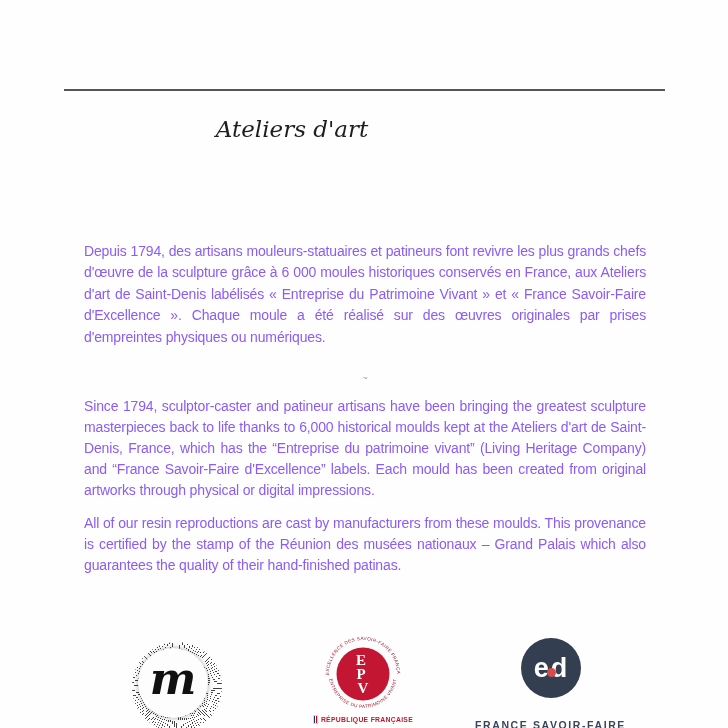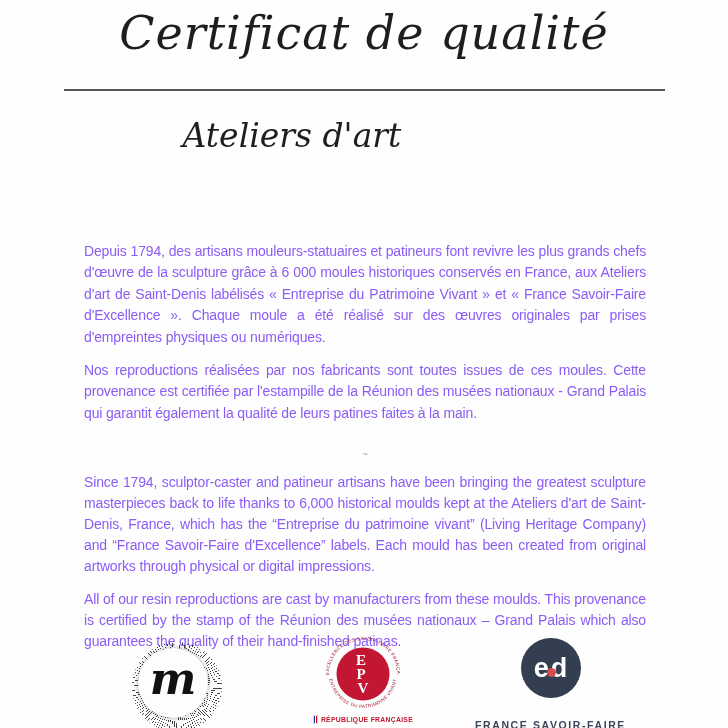--- a/index.html
+++ b/index.html
@@ -18,21 +18,21 @@
     font-family: "DejaVu Serif", serif;
     font-style: italic;
     font-weight: 400;
     color: #1e1e1e;
     text-align: center;
     margin: 0;
     white-space: nowrap;
   }
   .title    { position: absolute; top: 6px;  left: 0; width: 728px; font-size: 46px; letter-spacing: 1px; }
   .rule     { position: absolute; top: 89px; left: 64px; width: 601px; height: 2px; background: #565656; }
-  .subtitle { position: absolute; left: 0; width: 584px; font-size: 33px; }
+  .subtitle { position: absolute; left: 0; width: 584px; font-size: 23px; }
   .sub1 { top: 116px; }
   .sub2 { top: 176px; }
 
   
   .body-block {
     position: absolute; top: 241px; left: 84px; width: 562px;
   }
   .body-block p {
     margin: 0 0 12px 0;
     font-size: 14px;
@@ -117,28 +117,26 @@
     color: #4a5468; white-space: nowrap;
     display: flex; align-items: center; justify-content: center; gap: 4px;
   }
   .star { color: #ab8c50; font-size: 15px; font-style: normal; }
 </style>
 </head>
 <body>
 
 <div class="page">
 
-  <h1 class="title script">Certificat de qualité</h1>
   <div class="rule"></div>
 
   <h2 class="subtitle script sub1">Ateliers d'art</h2>
 
   <div class="body-block">
     <p class="fr">Depuis 1794, des artisans mouleurs-statuaires et patineurs font revivre les plus grands chefs d'œuvre de la sculpture grâce à 6 000 moules historiques conservés en France, aux Ateliers d'art de Saint-Denis labélisés « Entreprise du Patrimoine Vivant » et « France Savoir-Faire d'Excellence ». Chaque moule a été réalisé sur des œuvres originales par prises d'empreintes physiques ou numériques.</p>
-    <p class="fr">Nos reproductions réalisées par nos fabricants sont toutes issues de ces moules. Cette provenance est certifiée par l'estampille de la Réunion des musées nationaux - Grand Palais qui garantit également la qualité de leurs patines faites à la main.</p>
     <div class="mini-divider">~</div>
     <p class="en">Since 1794, sculptor-caster and patineur artisans have been bringing the greatest sculpture masterpieces back to life thanks to 6,000 historical moulds kept at the Ateliers d'art de Saint-Denis, France, which has the “Entreprise du patrimoine vivant” (Living Heritage Company) and “France Savoir-Faire d'Excellence” labels. Each mould has been created from original artworks through physical or digital impressions.</p>
     <p class="en">All of our resin reproductions are cast by manufacturers from these moulds. This provenance is certified by the stamp of the Réunion des musées nationaux – Grand Palais which also guarantees the quality of their hand-finished patinas.</p>
   </div>
 
   <div class="footer">
 
     <div class="rmn">
       <div class="rmn-rays"></div>
       <div class="rmn-circle">

